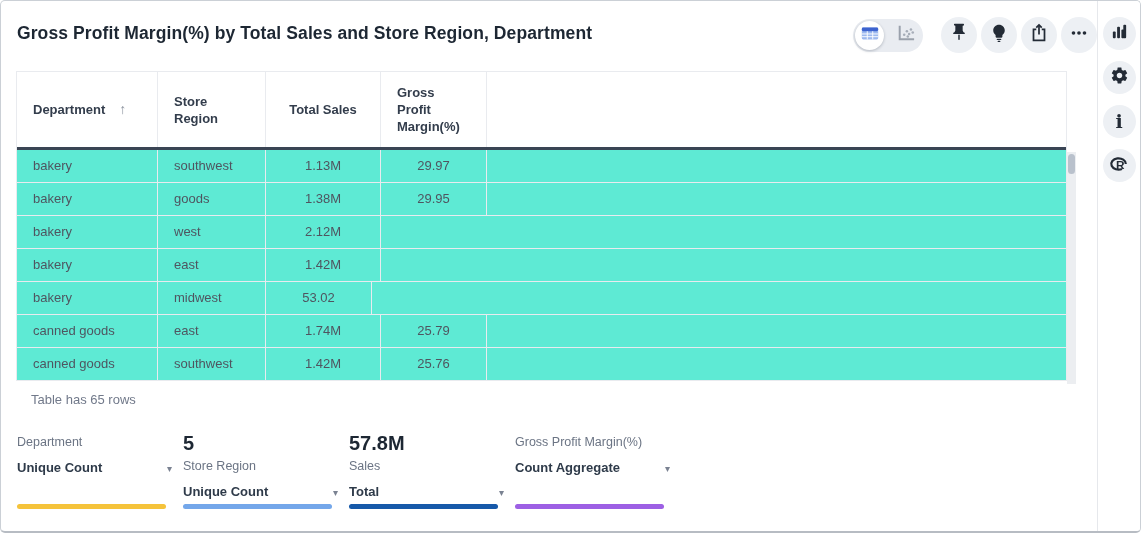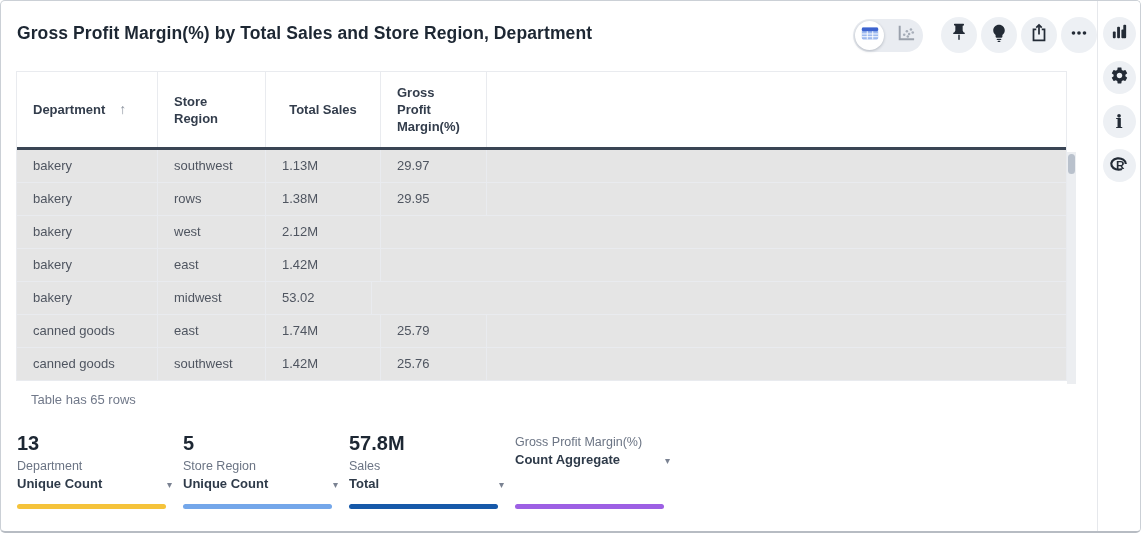--- a/index.html
+++ b/index.html
@@ -50,34 +50,34 @@
   .th{
     font-size:13px;font-weight:bold;color:#333d4c;display:flex;align-items:center;
     padding:0 16px;line-height:17px;
   }
   .c0{width:141px;border-right:1px solid #e9ebef;}
   .c1{width:108px;border-right:1px solid #e9ebef;}
   .c2{width:115px;border-right:1px solid #e9ebef;}
   .c3{width:106px;border-right:1px solid #e9ebef;}
   .cf{flex:1;}
   .th.c2{justify-content:center;}
-  .tr{display:flex;height:33px;border-bottom:1px solid #e9ebef;background:#e5e5e5;}
+  .tr{display:flex;height:33px;border-bottom:1px solid #e9ebef;background:#5eead4;}
   .td{font-size:13px;color:#4f5560;padding:0 16px;line-height:32px;white-space:nowrap;overflow:hidden;}
-  .td.num{text-align:left;}
+  .td.num{text-align:center;}
   .sort-arrow{margin-left:14px;font-size:14px;color:#8d949f;font-weight:normal;}
   .scrollbar{
     position:absolute;left:1051px;top:81px;width:9px;height:232px;background:#eceef1;
   }
   .scroll-thumb{position:absolute;left:1px;top:2px;width:7px;height:20px;border-radius:4px;background:#b9c1cc;cursor:grab;}
   .table-note{position:absolute;left:30px;top:391px;font-size:13px;color:#71798a;}
   
   .card{position:absolute;top:430px;width:149px;height:80px;}
   .card .val{font-size:20px;font-weight:bold;color:#1d2733;line-height:24px;}
   .card .measure{font-size:12.5px;color:#6b7484;margin-top:4px;line-height:15px;white-space:nowrap;}
-  .card .aggrow{display:flex;align-items:center;justify-content:space-between;margin-top:2px;cursor:pointer;}
+  .card .aggrow{display:flex;align-items:center;justify-content:space-between;margin-top:10px;cursor:pointer;}
   .card .agg{font-size:13px;font-weight:bold;color:#2e3a49;line-height:16px;white-space:nowrap;}
   .card .caret{font-size:10px;color:#7a8292;margin-right:-6px;}
   .card .bar{position:absolute;left:0;top:73px;width:149px;height:5px;border-radius:3px;}
 </style>
 </head>
 <body>
 
 <div class="frame">
 
   <div class="title">Gross Profit Margin(%) by Total Sales and Store Region, Department</div>
@@ -176,21 +176,21 @@
 
       <div class="tr">
         <div class="td c0">bakery</div>
         <div class="td c1">southwest</div>
         <div class="td c2 num">1.13M</div>
         <div class="td c3 num">29.97</div>
         <div class="td cf"></div>
       </div>
       <div class="tr">
         <div class="td c0">bakery</div>
-        <div class="td c1">rows</div>
+        <div class="td c1">goods</div>
         <div class="td c2 num">1.38M</div>
         <div class="td c3 num">29.95</div>
         <div class="td cf"></div>
       </div>
       <div class="tr">
         <div class="td c0">bakery</div>
         <div class="td c1">west</div>
         <div class="td c2 num">2.12M</div>
         <div class="td cf"></div>
       </div>
@@ -223,21 +223,20 @@
     </div>
 
     <div class="scrollbar">
       <div class="scroll-thumb"></div>
     </div>
   </div>
 
   <div class="table-note">Table has 65 rows</div>
 
   <div class="card" style="left:16px;">
-    <div class="val">13</div>
     <div class="measure">Department</div>
     <div class="aggrow">
       <span class="agg">Unique Count</span>
       <span class="caret">▾</span>
     </div>
     <div class="bar" style="background: rgb(245, 195, 59);"></div>
   </div>
 
   <div class="card" style="left:182px;">
     <div class="val">5</div>

